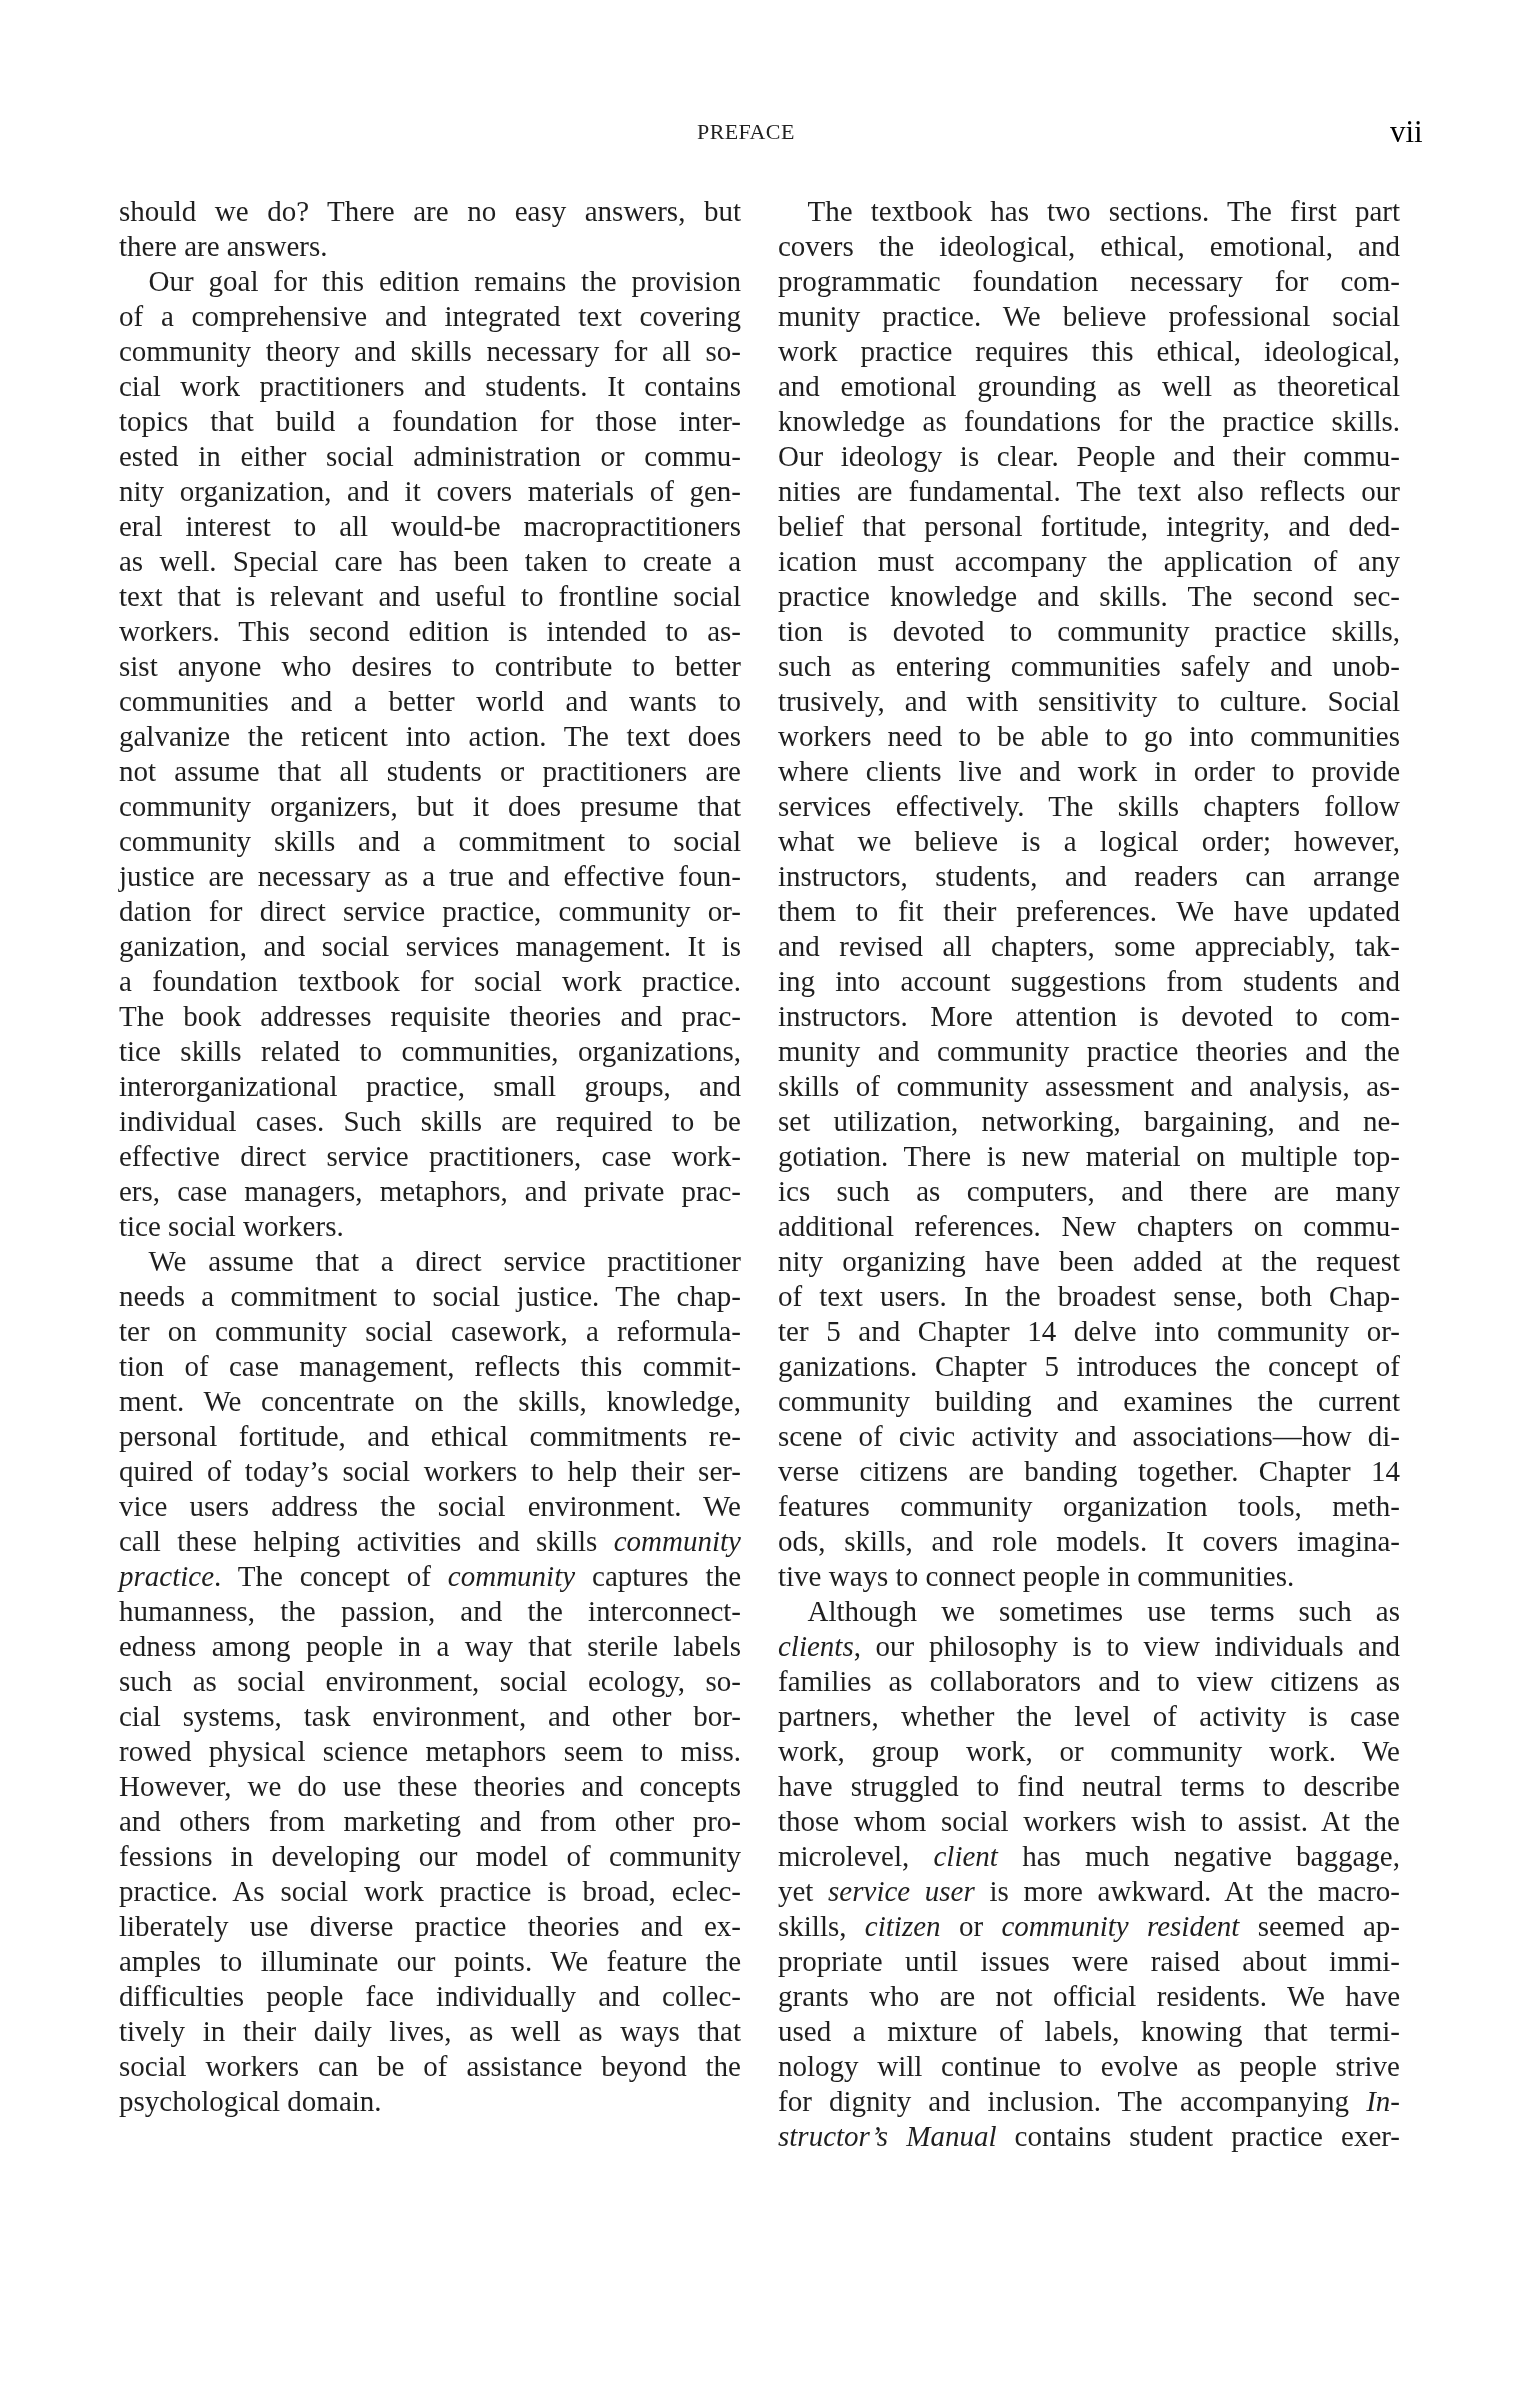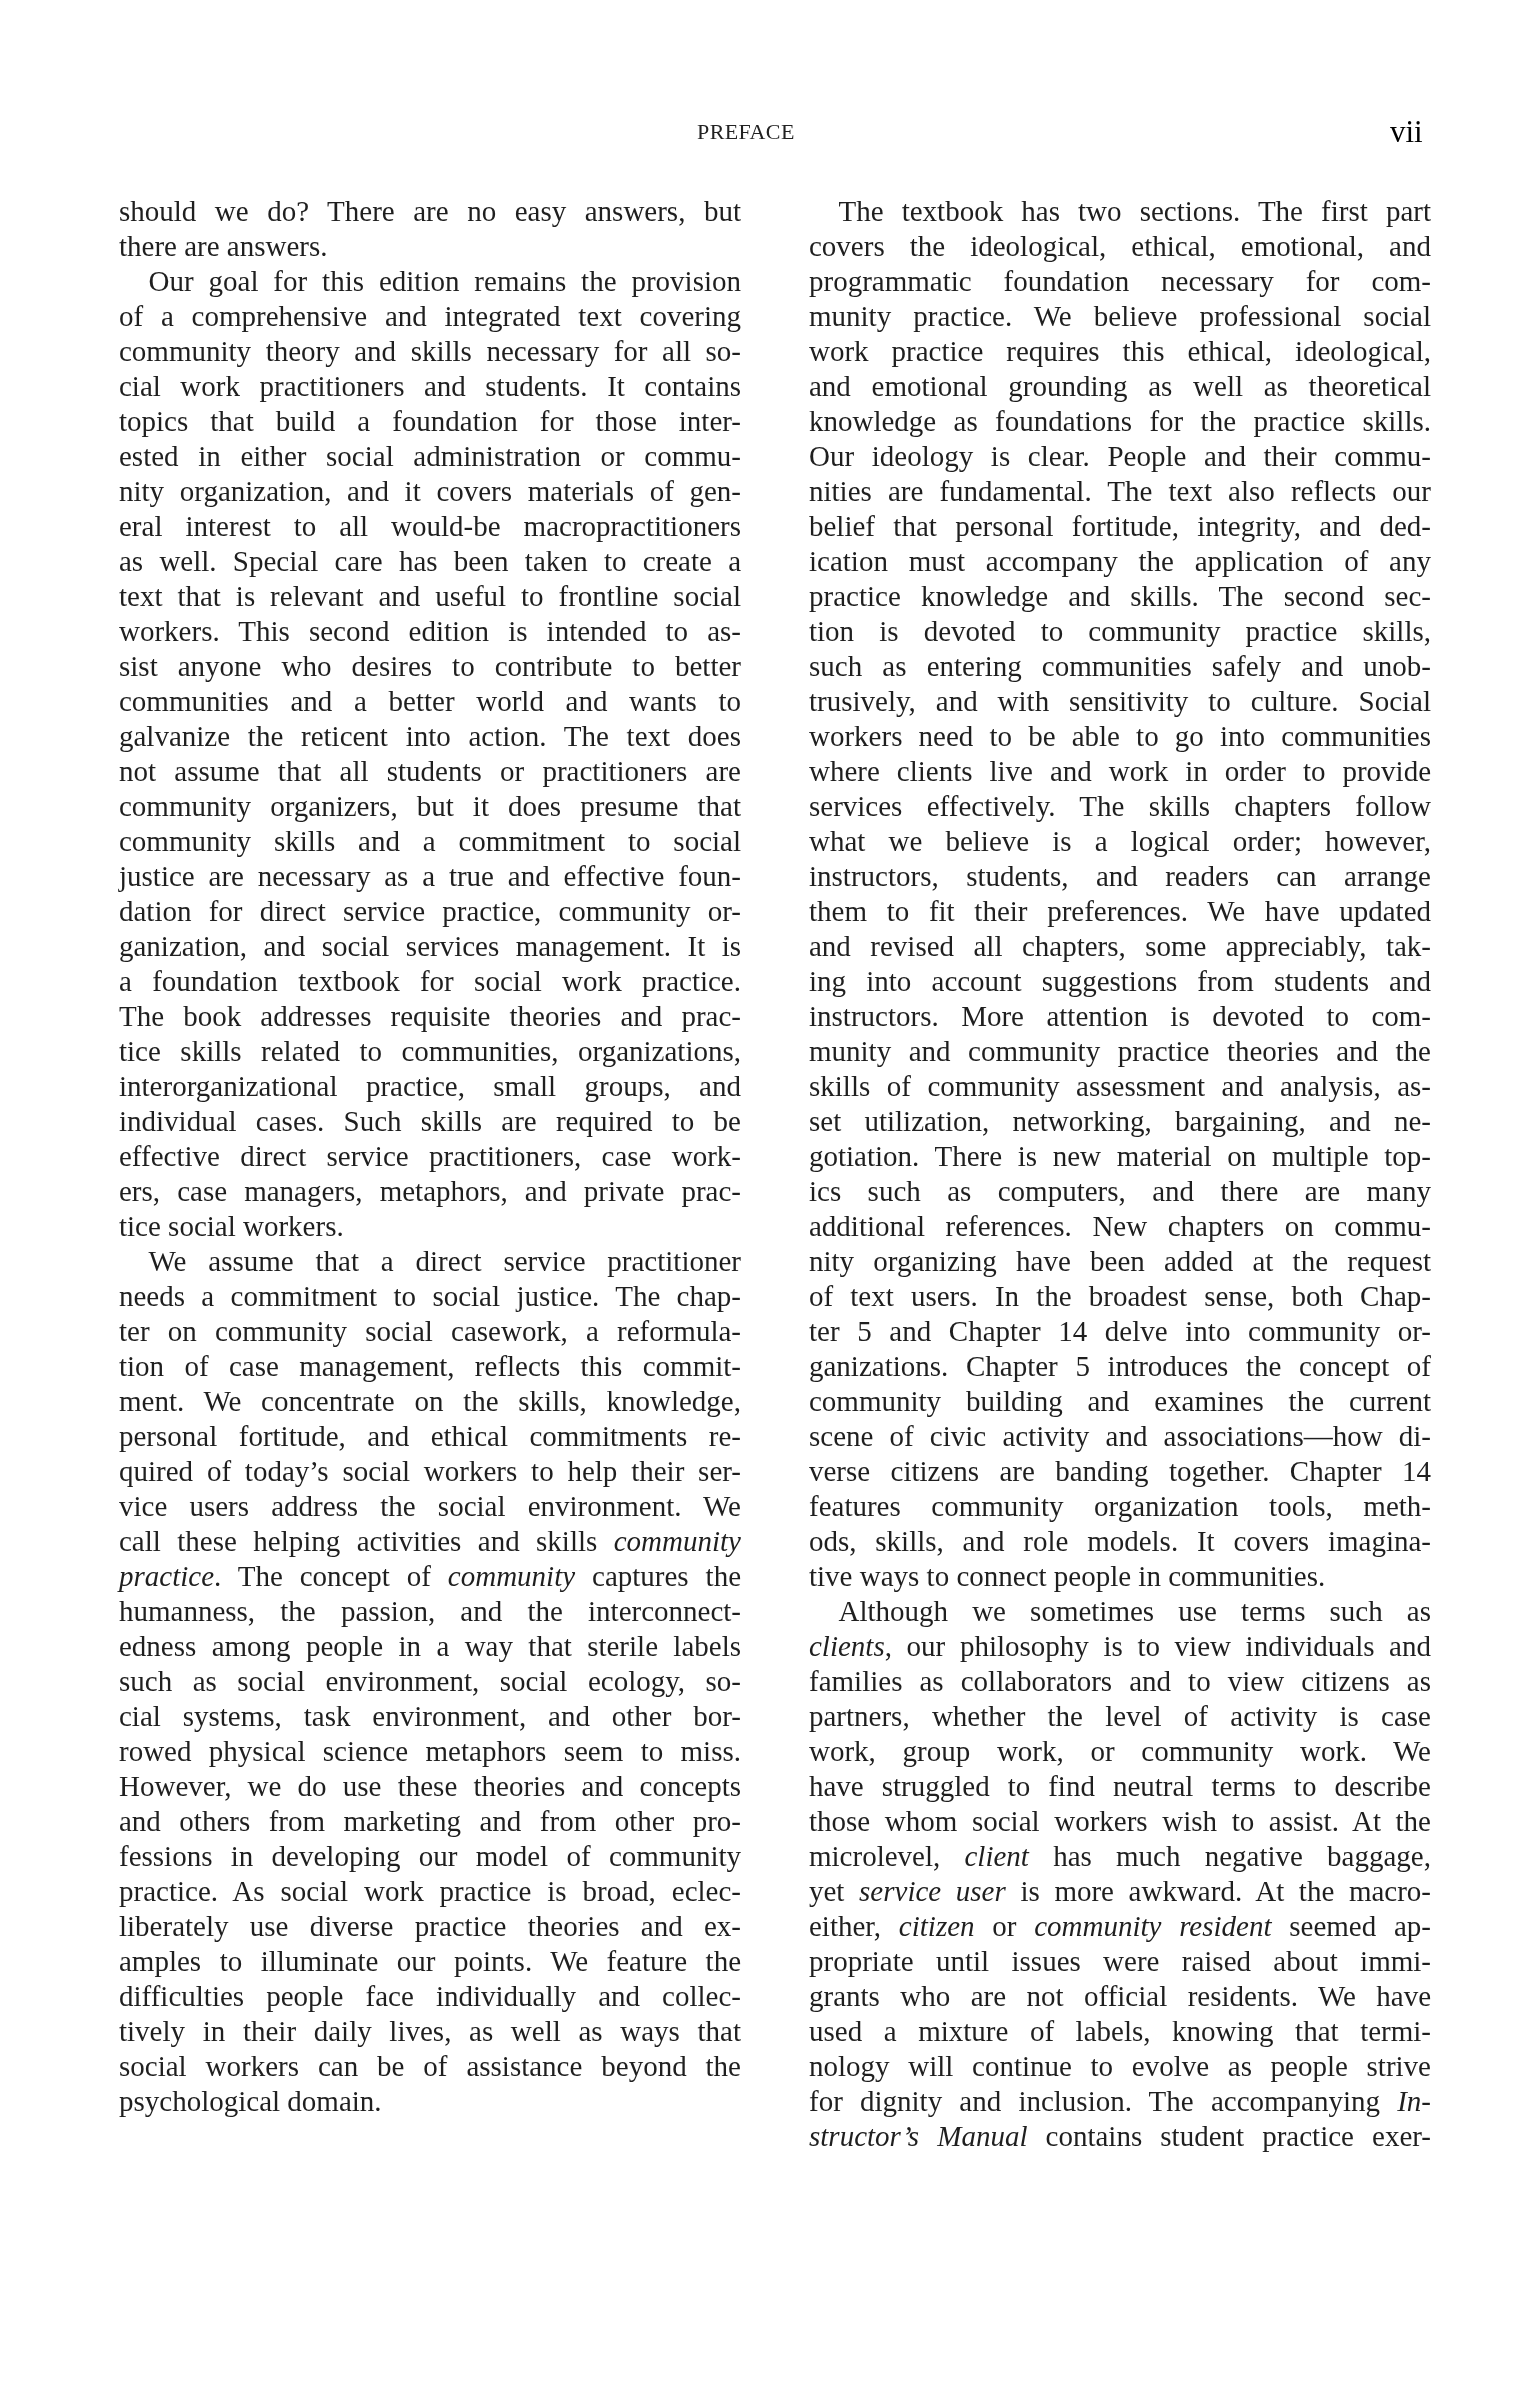--- a/index.html
+++ b/index.html
@@ -39,21 +39,21 @@
     line-height: 25px;
     color: #000000;
     text-align: right;
   }
   .column {
     position: absolute;
     top: 194px;
     width: 622px;
   }
   .col-left { left: 119px; }
-  .col-right { left: 809px; }
+  .col-right { left: 778px; }
   .line {
     display: block;
     height: 35px;
     line-height: 35px;
     font-size: 29px;
     text-align: justify;
     text-align-last: justify;
     white-space: nowrap;
     overflow: visible;
   }
@@ -172,21 +172,21 @@
     <div class="line last">tive ways to connect people in communities.</div>
     <div class="line indent">Although we sometimes use terms such as</div>
     <div class="line"><i>clients</i><span>, our philosophy is to view individuals and</span></div>
     <div class="line">families as collaborators and to view citizens as</div>
     <div class="line">partners, whether the level of activity is case</div>
     <div class="line">work, group work, or community work. We</div>
     <div class="line">have struggled to find neutral terms to describe</div>
     <div class="line">those whom social workers wish to assist. At the</div>
     <div class="line"><span>microlevel, </span><i>client</i><span> has much negative baggage,</span></div>
     <div class="line"><span>yet </span><i>service user</i><span> is more awkward. At the macro-</span></div>
-    <div class="line"><span>either, </span><i>citizen</i><span> or </span><i>community resident</i><span> seemed ap-</span></div>
+    <div class="line"><span>skills, </span><i>citizen</i><span> or </span><i>community resident</i><span> seemed ap-</span></div>
     <div class="line">propriate until issues were raised about immi-</div>
     <div class="line">grants who are not official residents. We have</div>
     <div class="line">used a mixture of labels, knowing that termi-</div>
     <div class="line">nology will continue to evolve as people strive</div>
     <div class="line"><span>for dignity and inclusion. The accompanying </span><i>In-</i></div>
     <div class="line"><i>structor’s Manual</i><span> contains student practice exer-</span></div>
   </div>
 
 
 </body></html>

